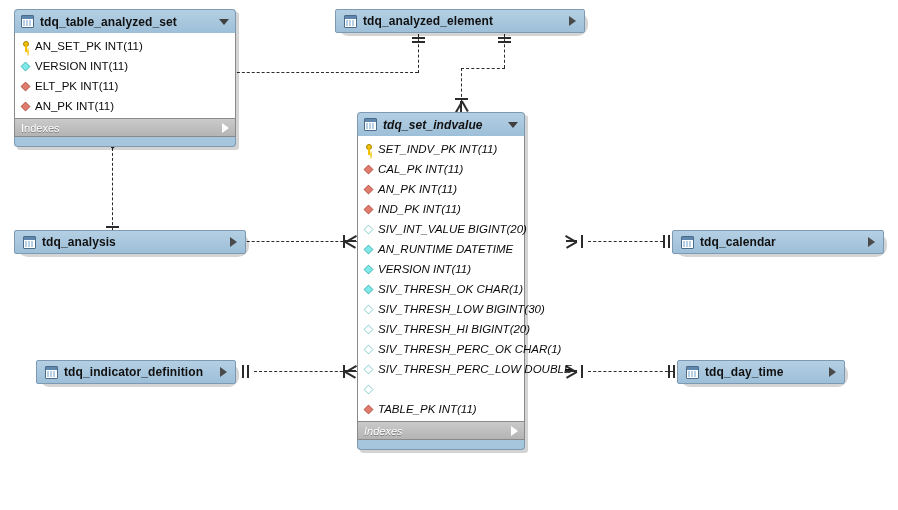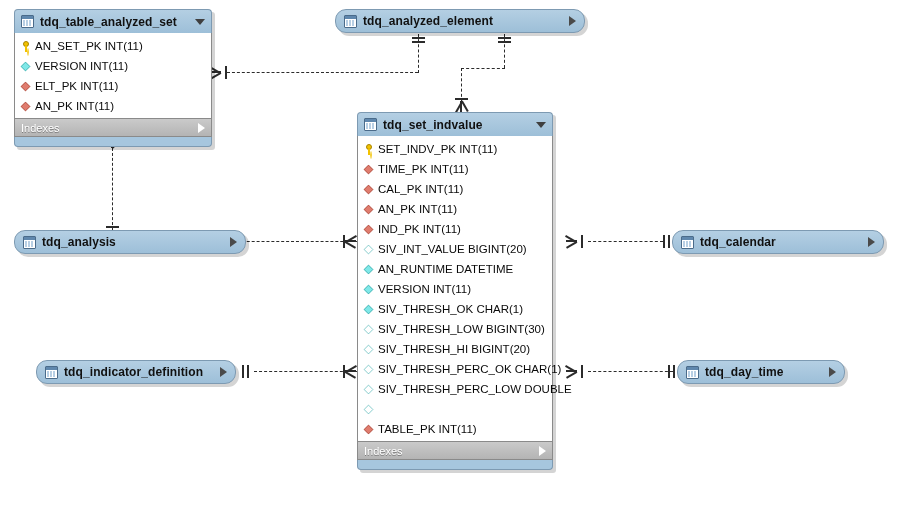--- a/index.html
+++ b/index.html
@@ -45,21 +45,21 @@
   .tbl.full .foot{
     height:9px;background:#a6c6de;
     border:1px solid #7d9ab2;border-top:none;
     border-bottom-left-radius:4px;border-bottom-right-radius:4px;
   }
 
   
   .tbl.pill .hdr{
     position:relative;height:22px;
     background:linear-gradient(to bottom,#b4cfe3 0%,#9dbfd8 100%);
-    border:1px solid #7d9ab2;border-radius:11px;
+    border:1px solid #7d9ab2;border-radius:2px;
     display:flex;align-items:center;padding:0 8px;
   }
   .tbl.pill .shadow{border-radius:11px;}
 
   .tname{
     font-weight:bold;font-size:12px;color:#111;margin-left:6px;
     white-space:nowrap;letter-spacing:.1px;
   }
 
   
@@ -227,21 +227,21 @@
     <div class="crow left" style="left:566px;top:364px;">
         <i></i>
         <i></i>
         <i></i>
       </div>
     <div class="tick1 tick-v" style="left:581px;top:364.5px;"></div>
     <div class="tick1 tick-v" style="left:668px;top:365px;"></div>
     <div class="tick1 tick-v" style="left:673px;top:365px;"></div>
   </div>
 
-  <div class="tbl full" style="left:14px;top:9px;width:198px;">
+  <div class="tbl full" style="left:14px;top:9px;width:222px;">
     <div class="shadow"></div>
     <div class="body">
       <div class="hdr">
         <span class="ticon"></span>
         <span class="tname">tdq_table_analyzed_set</span>
         <span class="caret-down"></span>
       </div>
       <div class="cols">
         <div class="col">
           <span class="ci key"></span>
@@ -272,39 +272,35 @@
     <div class="shadow"></div>
     <div class="body">
       <div class="hdr">
         <span class="ticon"></span>
         <span class="tname">tdq_analyzed_element</span>
         <span class="caret-right"></span>
       </div>
     </div>
   </div>
 
-  <div class="tbl full" style="left:357px;top:112px;width:196px;">
+  <div class="tbl full" style="left:357px;top:112px;width:168px;font-style:italic;">
     <div class="shadow"></div>
     <div class="body">
       <div class="hdr">
         <span class="ticon"></span>
         <span class="tname">tdq_set_indvalue</span>
         <span class="caret-down"></span>
       </div>
       <div class="cols">
         <div class="col">
           <span class="ci key"></span>
           <span class="cname">SET_INDV_PK INT(11)</span>
         </div>
         <div class="col">
           <span class="ci dia red"></span>
-          <span class="cname">TIME_PK INT(11)</span>
-        </div>
-        <div class="col">
-          <span class="ci dia red"></span>
           <span class="cname">CAL_PK INT(11)</span>
         </div>
         <div class="col">
           <span class="ci dia red"></span>
           <span class="cname">AN_PK INT(11)</span>
         </div>
         <div class="col">
           <span class="ci dia red"></span>
           <span class="cname">IND_PK INT(11)</span>
         </div>

